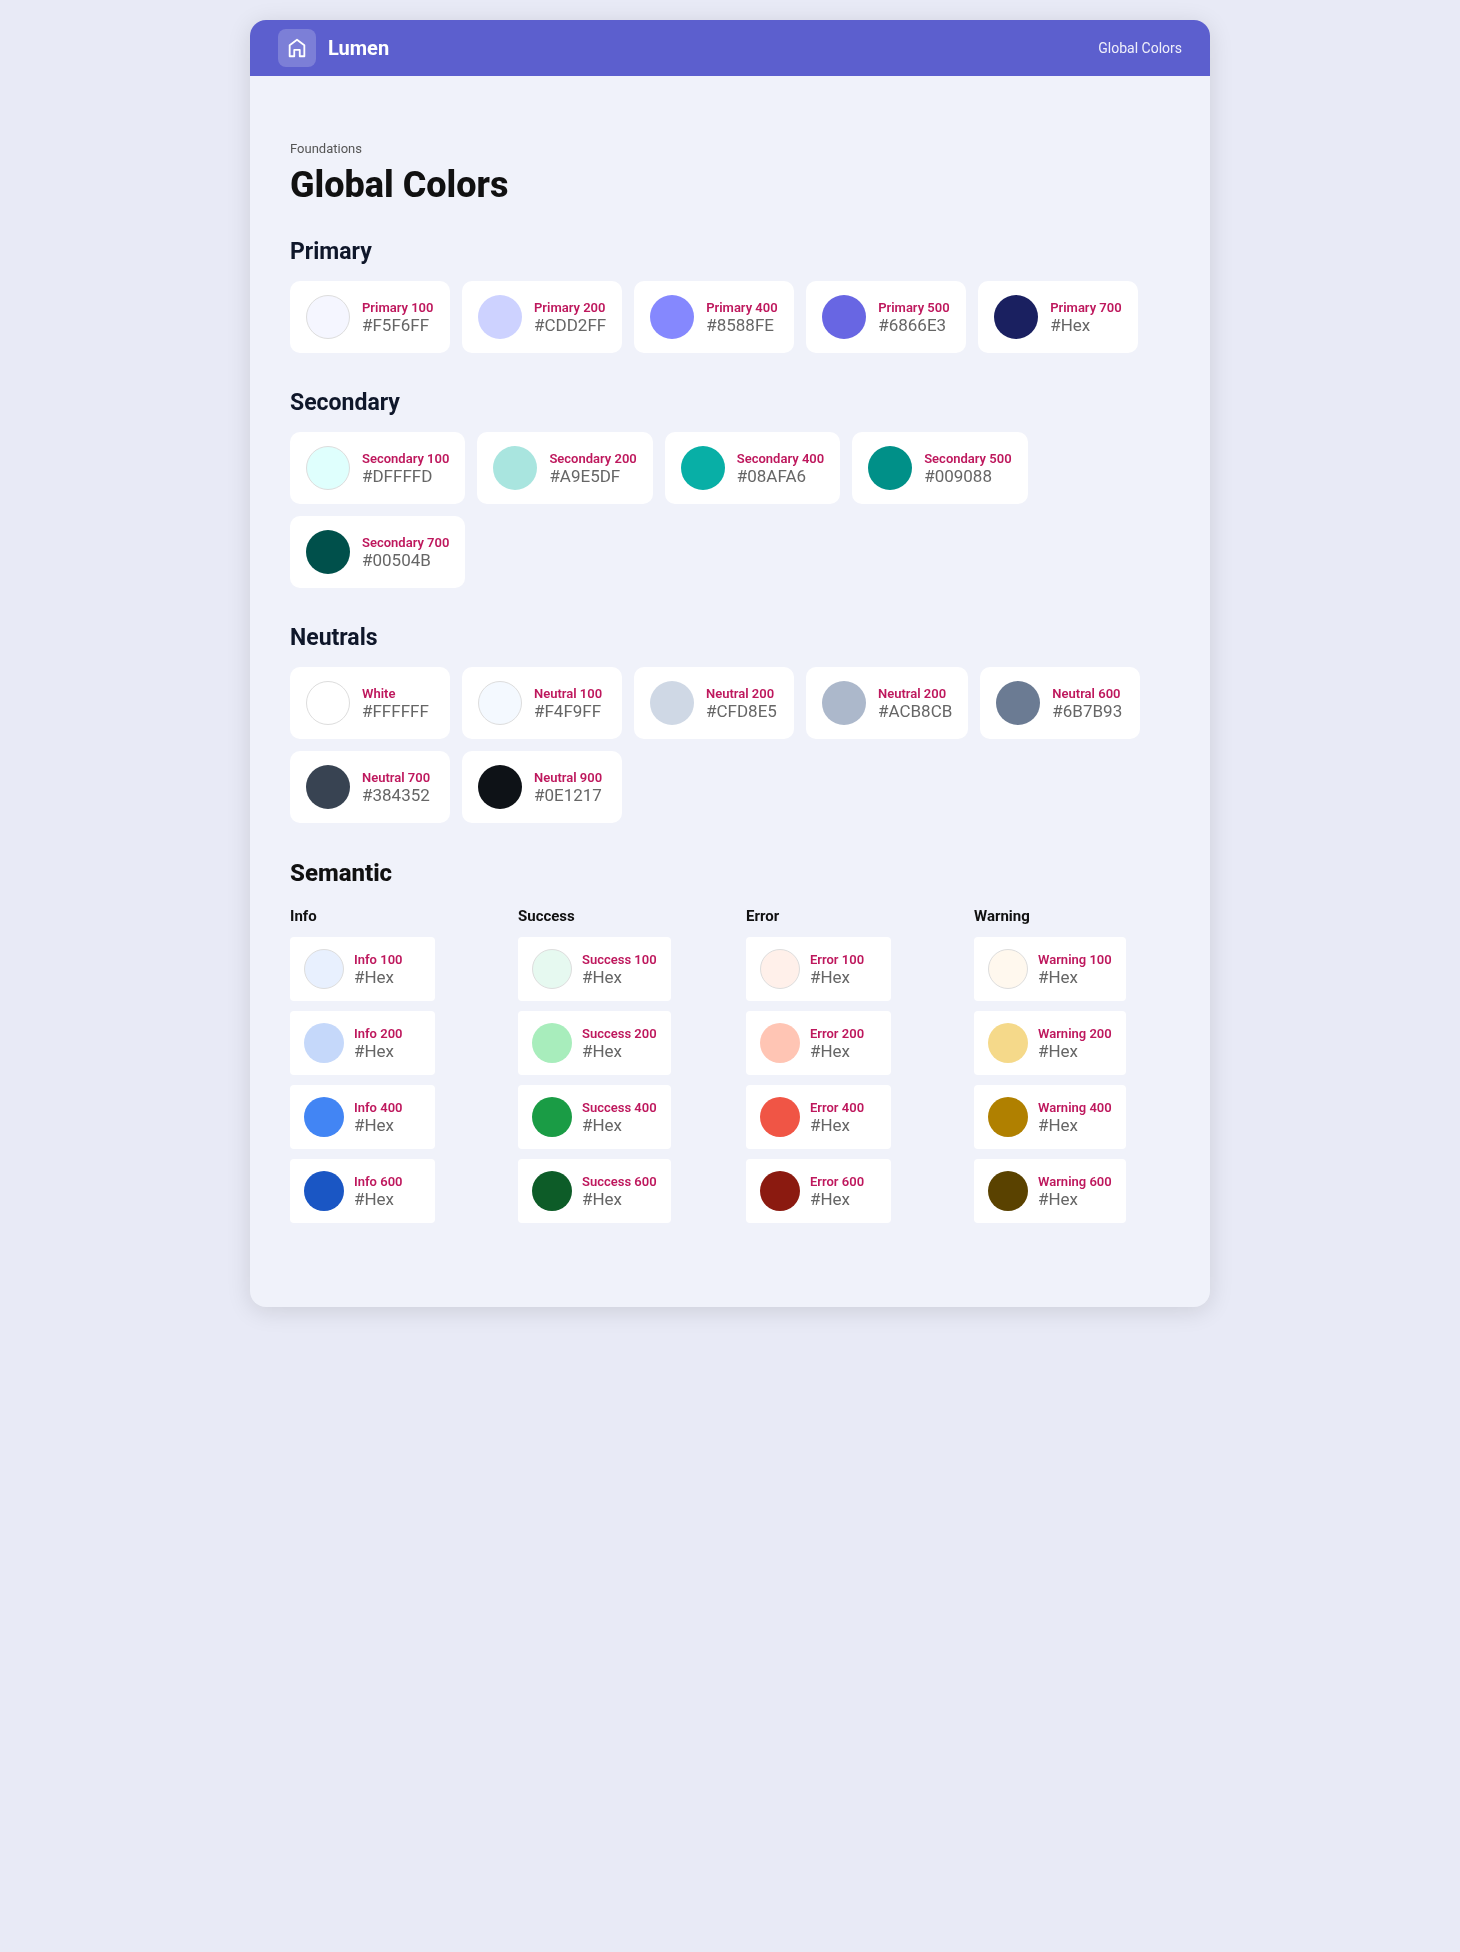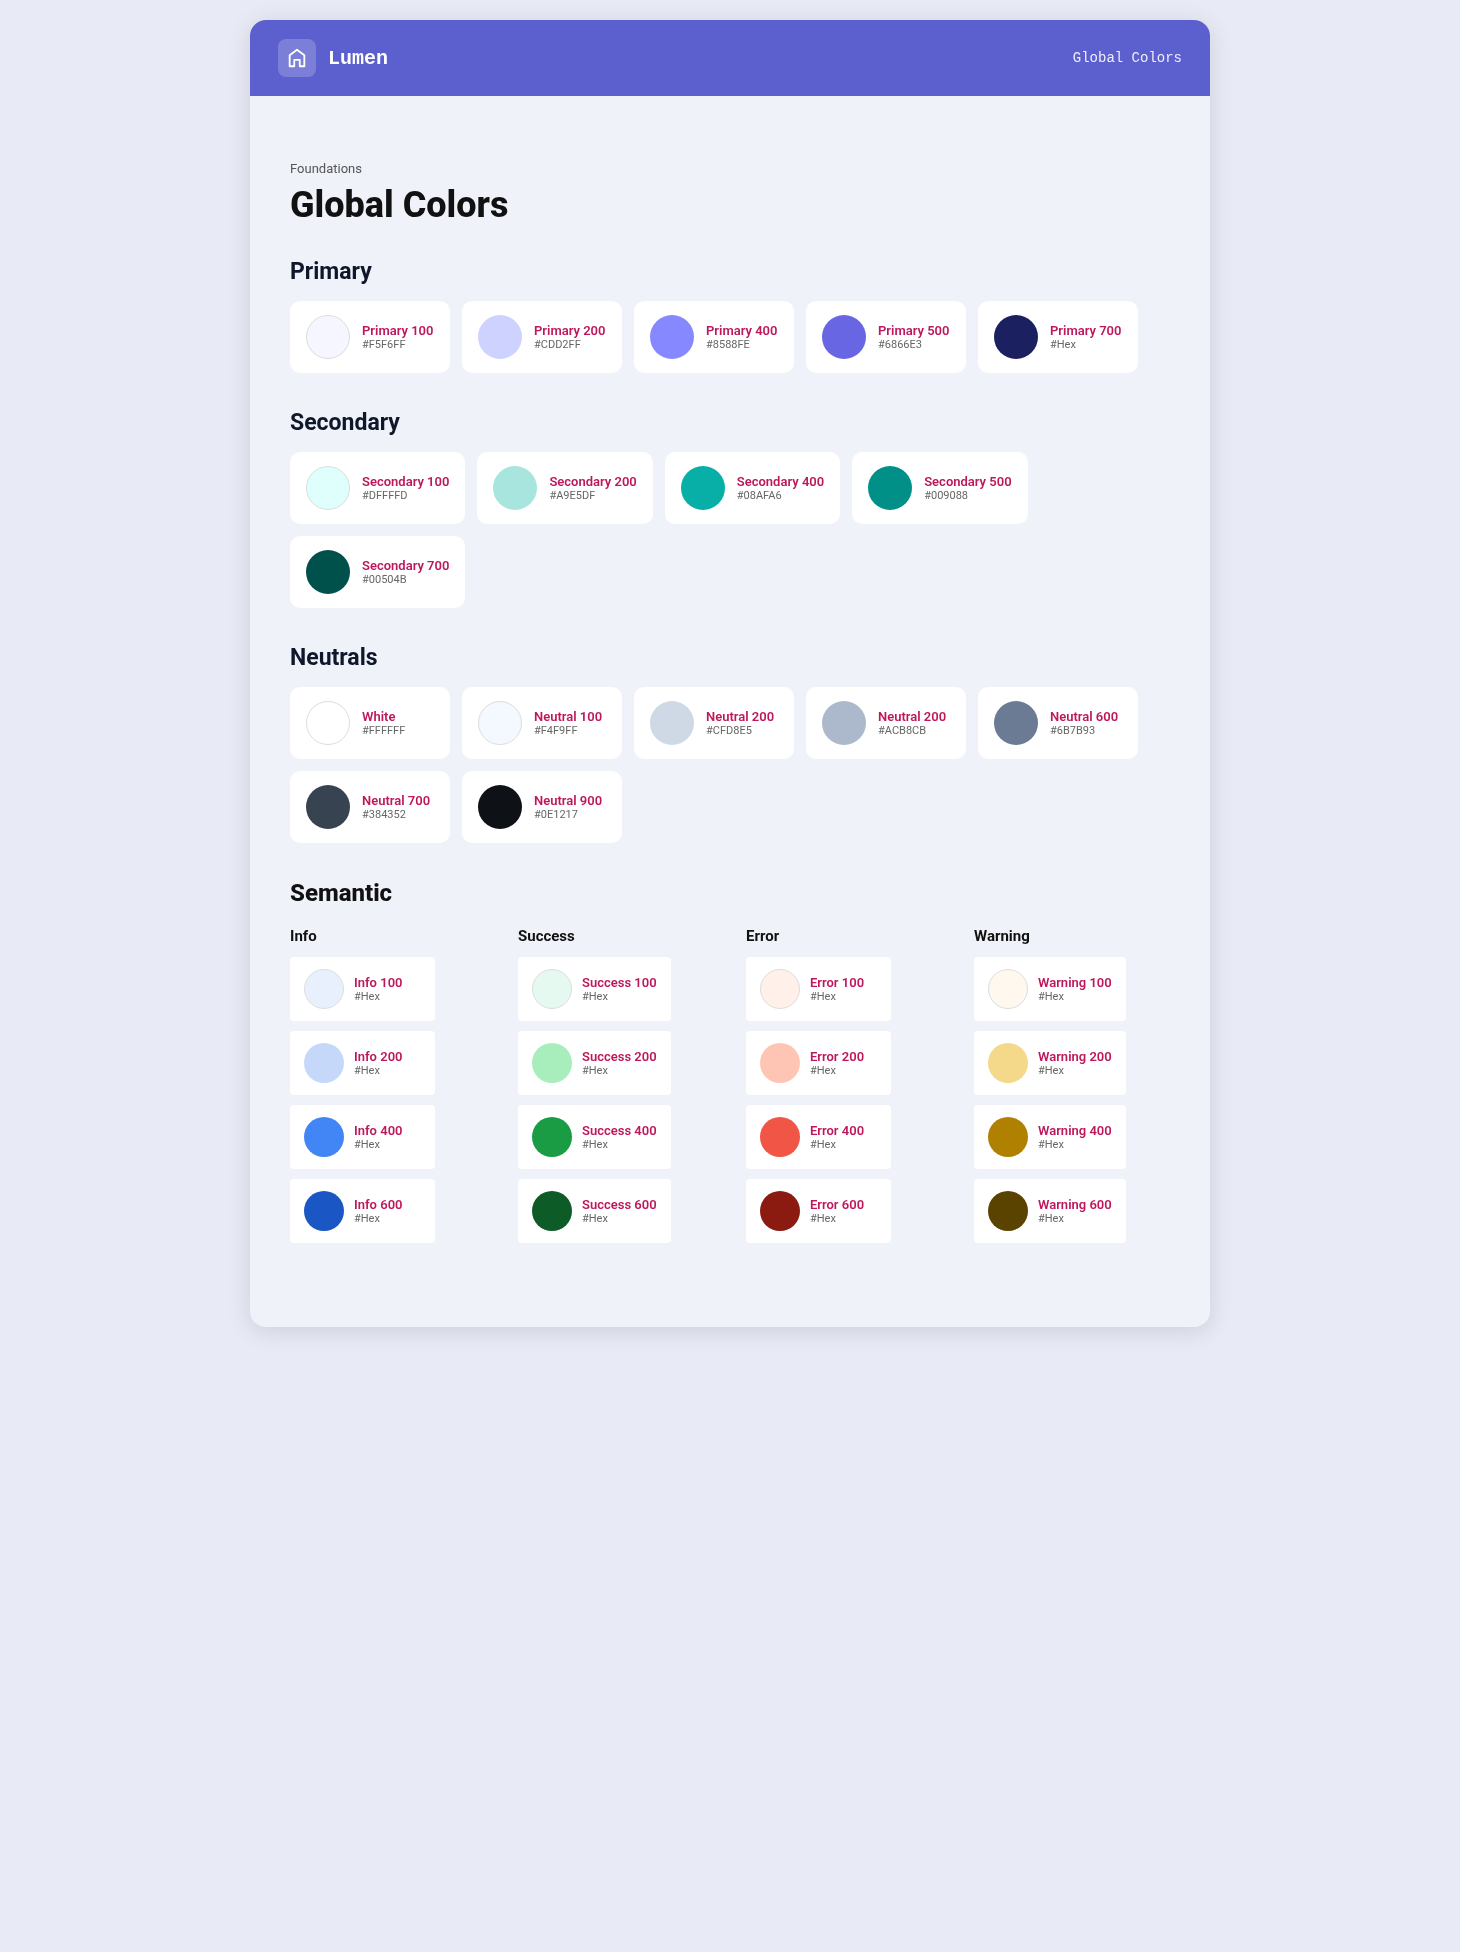--- a/index.html
+++ b/index.html
@@ -19,22 +19,21 @@
       overflow: hidden;
       box-shadow: 0 4px 24px rgba(0,0,0,0.12);
     }
     
     .header {
       background: #5c5fce;
       display: flex;
       align-items: center;
       justify-content: space-between;
       padding: 0 28px;
-      height: 76px;
-      font-family: Liberation Mono, monospace;
+      height: 56px;
     }
     .header-left {
       display: flex;
       align-items: center;
       gap: 12px;
     }
     .logo-icon {
       width: 38px;
       height: 38px;
       background: rgba(255,255,255,0.2);
@@ -108,21 +107,21 @@
     .color-info {
       display: flex;
       flex-direction: column;
     }
     .color-name {
       font-size: 13px;
       font-weight: 600;
       color: #be185d;
     }
     .color-hex {
-      font-size: 11px;
+      font-size: 17px;
       color: #666;
     }
     
     .semantic-section {
       margin-bottom: 36px;
     }
     .semantic-title {
       font-size: 24px;
       font-weight: 800;
       color: #111;

